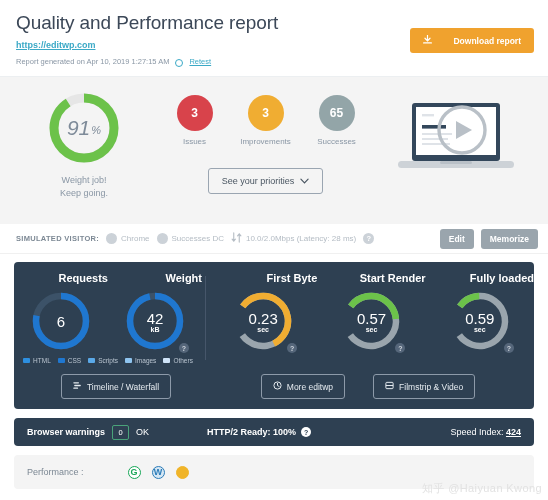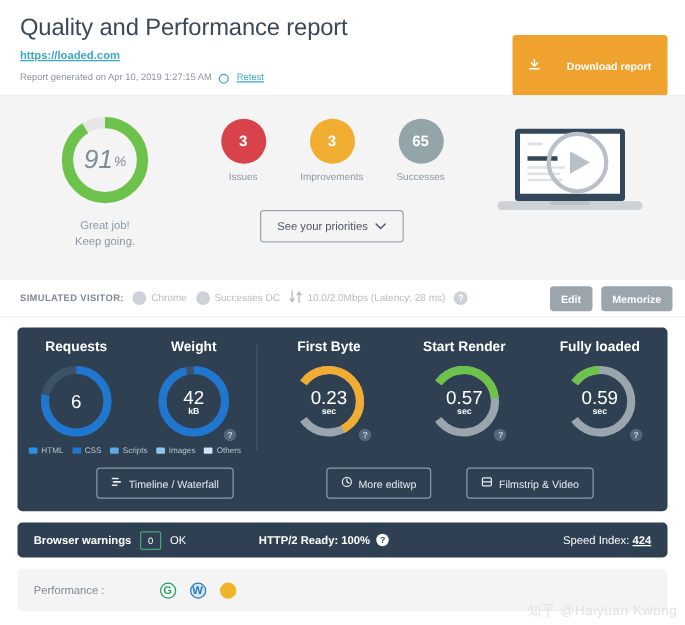--- a/index.html
+++ b/index.html
@@ -17,21 +17,21 @@
   .site-link { display: inline-block; margin-top: 4px; font-size: 9px; color: #3ba9c6;
                text-decoration: underline; font-weight: bold; }
   .gen-row { margin-top: 5px; display: flex; align-items: center; gap: 6px; }
   .gen-text { font-size: 7.5px; color: #8a97a5; }
   .retest { font-size: 7.5px; color: #3ba9c6; text-decoration: underline; }
   .retest-ico { display:inline-block; width: 8px; height: 8px; border-radius: 50%;
                 border: 1.4px solid #3ba9c6; position: relative; top: 1px; }
   .dl-btn {
     position: absolute; right: 14px; top: 28px;
     background: #f0a22e; color: #fff; font-size: 8.5px; font-weight: bold;
-    padding: 19px 13px; border-radius: 3px; border: none; display: flex;
+    padding: 7px 13px; border-radius: 3px; border: none; display: flex;
     align-items: center; gap: 21px; cursor: pointer;
   }
 
   
   .band { background: #f4f4f4; padding: 14px 0 16px 0; position: relative; height: 148px;
           border-top: 1px solid #eceff1; }
   .band-inner { display: flex; align-items: flex-start; height: 100%; }
 
   .score-col { width: 168px; display:flex; flex-direction: column; align-items: center; }
   .ring-wrap { position: relative; width: 74px; height: 74px; font-style: italic; }
@@ -71,37 +71,37 @@
 
   
   .dark { margin: 8px 14px 0 14px; background: #2e4052; border-radius: 4px;
           padding: 10px 0 10px 0; }
   .dark-grid { display: flex; }
   .left-group { width: 188px; display:flex; flex-direction: column; position: relative; }
   .divider { width: 1px; background: #46566a; margin: 4px 3px 4px 3px; }
   .right-group { flex: 1; }
 
   .gauge-heads { display:flex; }
-  .gauge-head { flex:1; text-align:center; color:#fff; font-size: 11px; font-weight: bold; }
+  .gauge-head { flex:1; text-align:right; color:#fff; font-size: 11px; font-weight: bold; }
   .gauge-row { display:flex; margin-top: 6px; }
   .gauge-cell { flex:1; display:flex; justify-content:center; position: relative; }
   .gauge-box { position: relative; width: 62px; height: 62px; }
   .gauge-center { position:absolute; inset:0; display:flex; flex-direction: column;
                   align-items:center; justify-content:center; color:#fff; }
   .g-val { font-size: 15px; font-weight: 300; }
   .g-unit { font-size: 7px; font-weight: bold; margin-top: -1px; }
   .help-dot { position: absolute; width: 10px; height: 10px; border-radius: 50%;
               background: #55667a; color: #cfd6dd; font-size: 7px; font-weight: bold;
               display:flex; align-items:center; justify-content:center; cursor: pointer; }
 
   .legend { display:flex; justify-content:center; gap: 7px; margin-top: 5px; }
   .lg { display:flex; align-items:center; gap: 3px; font-size: 6.5px; color:#b9c4d0; }
   .lg-sw { width: 7px; height: 5px; border-radius: 1px; }
 
-  .dark-btns { display:flex; align-items:center; margin-top: 10px; padding: 0 24px; }
+  .dark-btns { display:flex; align-items:center; margin-top: 10px; padding: 0 8px; }
   .dk-btn { display:flex; align-items:center; gap: 5px; border: 1px solid #8d9aa9;
             border-radius: 3px; color: #e6ebf0; font-size: 8.5px; padding: 6px 11px;
             background: transparent; cursor: pointer; }
 
   
   .warn { margin: 9px 14px 0 14px; background: #2e4052; border-radius: 4px; height: 28px;
           display:flex; align-items:center; padding: 0 13px; color:#fff; font-size: 9px; }
   .warn b { font-weight: bold; }
   .badge0 { display:inline-flex; align-items:center; justify-content:center;
             width: 17px; height: 15px; border: 1px solid #4aa37a; border-radius: 2px;
@@ -124,21 +124,21 @@
   .watermark { position: absolute; right: 6px; bottom: 4px; font-size: 11px;
                color: #e2e2e2; letter-spacing: 0.4px; }
 </style>
 </head>
 <body>
 
 <div class="page">
 
   <div class="header">
     <div class="title">Quality and Performance report</div>
-    <a class="site-link">https://loaded.com</a>
+    <a class="site-link">https://editwp.com</a>
     <div class="gen-row">
       <span class="gen-text">Report generated on Apr 10, 2019 1:27:15 AM</span>
       <span class="retest-ico"></span>
       <a class="retest">Retest</a>
     </div>
     <button class="dl-btn">
       <span>
         <svg width="9" height="9" viewBox="0 0 10 10">
             <path d="M5 0v6M2.2 3.6L5 6.6l2.8-3M0.6 8.8h8.8" stroke="#fff" stroke-width="1.3" fill="none" stroke-linecap="round"></path>
           </svg>
@@ -155,21 +155,21 @@
           <svg width="74" height="74" viewBox="0 0 74 74">
             <circle id="score-track" cx="37" cy="37" r="30" fill="none" stroke="#e6e6e6" stroke-width="9"></circle>
             <circle id="score-arc" cx="37" cy="37" r="30" fill="none" stroke="#6cc24a" stroke-width="9" stroke-linecap="butt" transform="rotate(-90 37 37)" stroke-dasharray="188.49555921538757" stroke-dashoffset="16.964600329384876"></circle>
           </svg>
           <div class="ring-label">
             <span class="ring-num">91</span>
             <span class="ring-pct">%</span>
           </div>
         </div>
         <div class="score-msg">
-          <div>Great job!</div>
+          <div>Weight job!</div>
           <div>Keep going.</div>
         </div>
       </div>
 
       <div class="stats-col">
         <div class="stats-row" id="stats-row">
             <div class="stat">
               <div class="stat-circle" style="background: rgb(216, 67, 75);">3</div>
               <div class="stat-label">Issues</div>
             </div>

